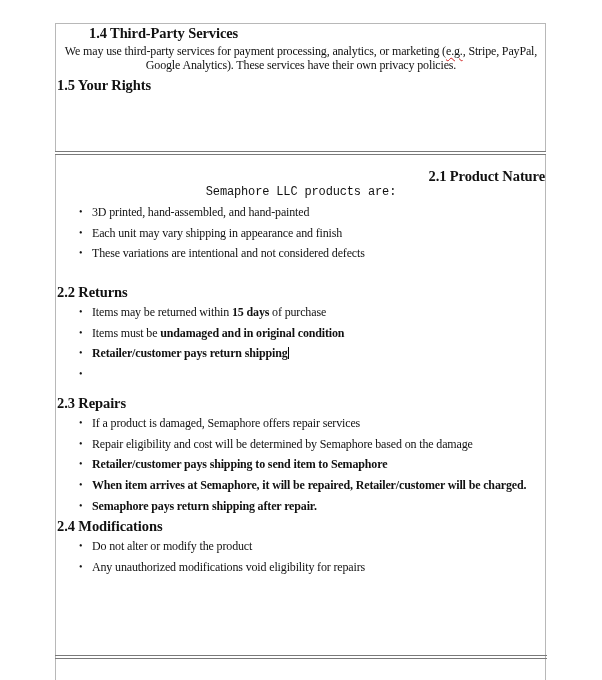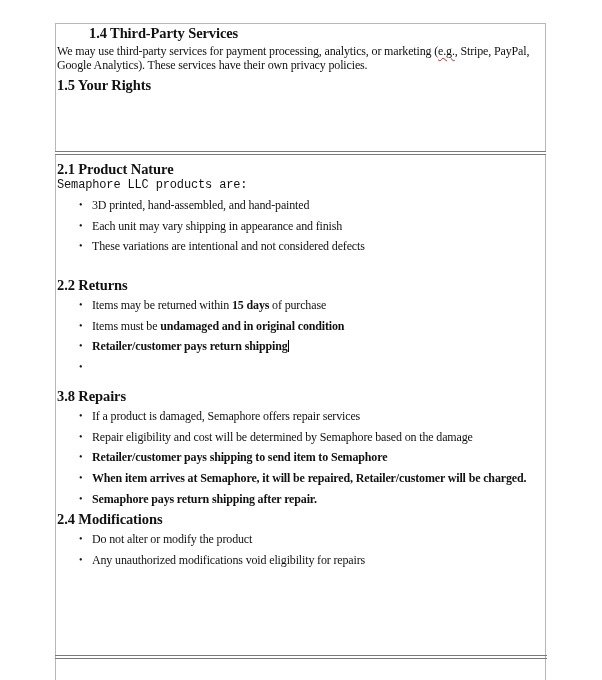--- a/index.html
+++ b/index.html
@@ -55,20 +55,21 @@
       font-size: 18px;
       font-weight: bold;
       margin: 0;
       line-height: 21px;
     }
     p.para {
       font-size: 12px;
       line-height: 14px;
       margin: 0;
       letter-spacing: -0.15px;
+      text-align: center;
     }
     ul.blist {
       list-style: none;
       margin: 0;
       padding: 0;
     }
     ul.blist li {
       position: relative;
       font-size: 12px;
       line-height: 14px;
@@ -126,37 +127,37 @@
     <p class="para" style="margin-top:2px;">
       <span>We may use third-party services for payment processing, analytics, or marketing (</span><span class="spell">e.g.</span><span>, Stripe, PayPal, Google Analytics). These services have their own privacy policies.</span>
     </p>
     <h3 class="sub" style="margin-top:5px;">1.5 Your Rights</h3>
   </div>
 
   <div class="sep"></div>
 
   <div class="block block2">
 
-    <h3 class="sub" style="margin-top:6px;">2.1 Product Nature</h3>
+    <h3 class="sub" style="margin-top:13px;text-align:right;">2.1 Product Nature</h3>
     <p class="para" style="margin-top:0;font-family:Liberation Mono, monospace;">Semaphore LLC products are:</p>
     <ul class="blist" style="margin-top:5px;">
       <li><span class="bullet">•</span><span>3D printed, hand-assembled, and hand-painted</span></li>
       <li><span class="bullet">•</span><span>Each unit may vary shipping in appearance and finish</span></li>
       <li><span class="bullet">•</span><span>These variations are intentional and not considered defects</span></li>
     </ul>
 
     <h3 class="sub" style="margin-top:18px;">2.2 Returns</h3>
     <ul class="blist" style="margin-top:3px;">
       <li><span class="bullet">•</span><span>Items may be returned within </span><span class="bold">15 days</span><span> of purchase</span></li>
       <li><span class="bullet">•</span><span>Items must be </span><span class="bold">undamaged and in original condition</span></li>
       <li><span class="bullet">•</span><span class="bold">Retailer/customer pays return shipping</span><span class="cursor"></span></li>
       <li><span class="bullet">•</span></li>
     </ul>
 
-    <h3 class="sub" style="margin-top:8px;">3.8 Repairs</h3>
+    <h3 class="sub" style="margin-top:8px;">2.3 Repairs</h3>
     <ul class="blist" style="margin-top:3px;">
       <li><span class="bullet">•</span><span>If a product is damaged, Semaphore offers repair services</span></li>
       <li><span class="bullet">•</span><span>Repair eligibility and cost will be determined by Semaphore based on the damage</span></li>
       <li><span class="bullet">•</span><span class="bold">Retailer/customer pays shipping to send item to Semaphore</span></li>
       <li><span class="bullet">•</span><span class="bold">When item arrives at Semaphore, it will be repaired, Retailer/customer will be charged.</span></li>
       <li><span class="bullet">•</span><span class="bold">Semaphore pays return shipping after repair.</span></li>
     </ul>
 
     <h3 class="sub" style="">2.4 Modifications</h3>
     <ul class="blist" style="margin-top:3px;">

